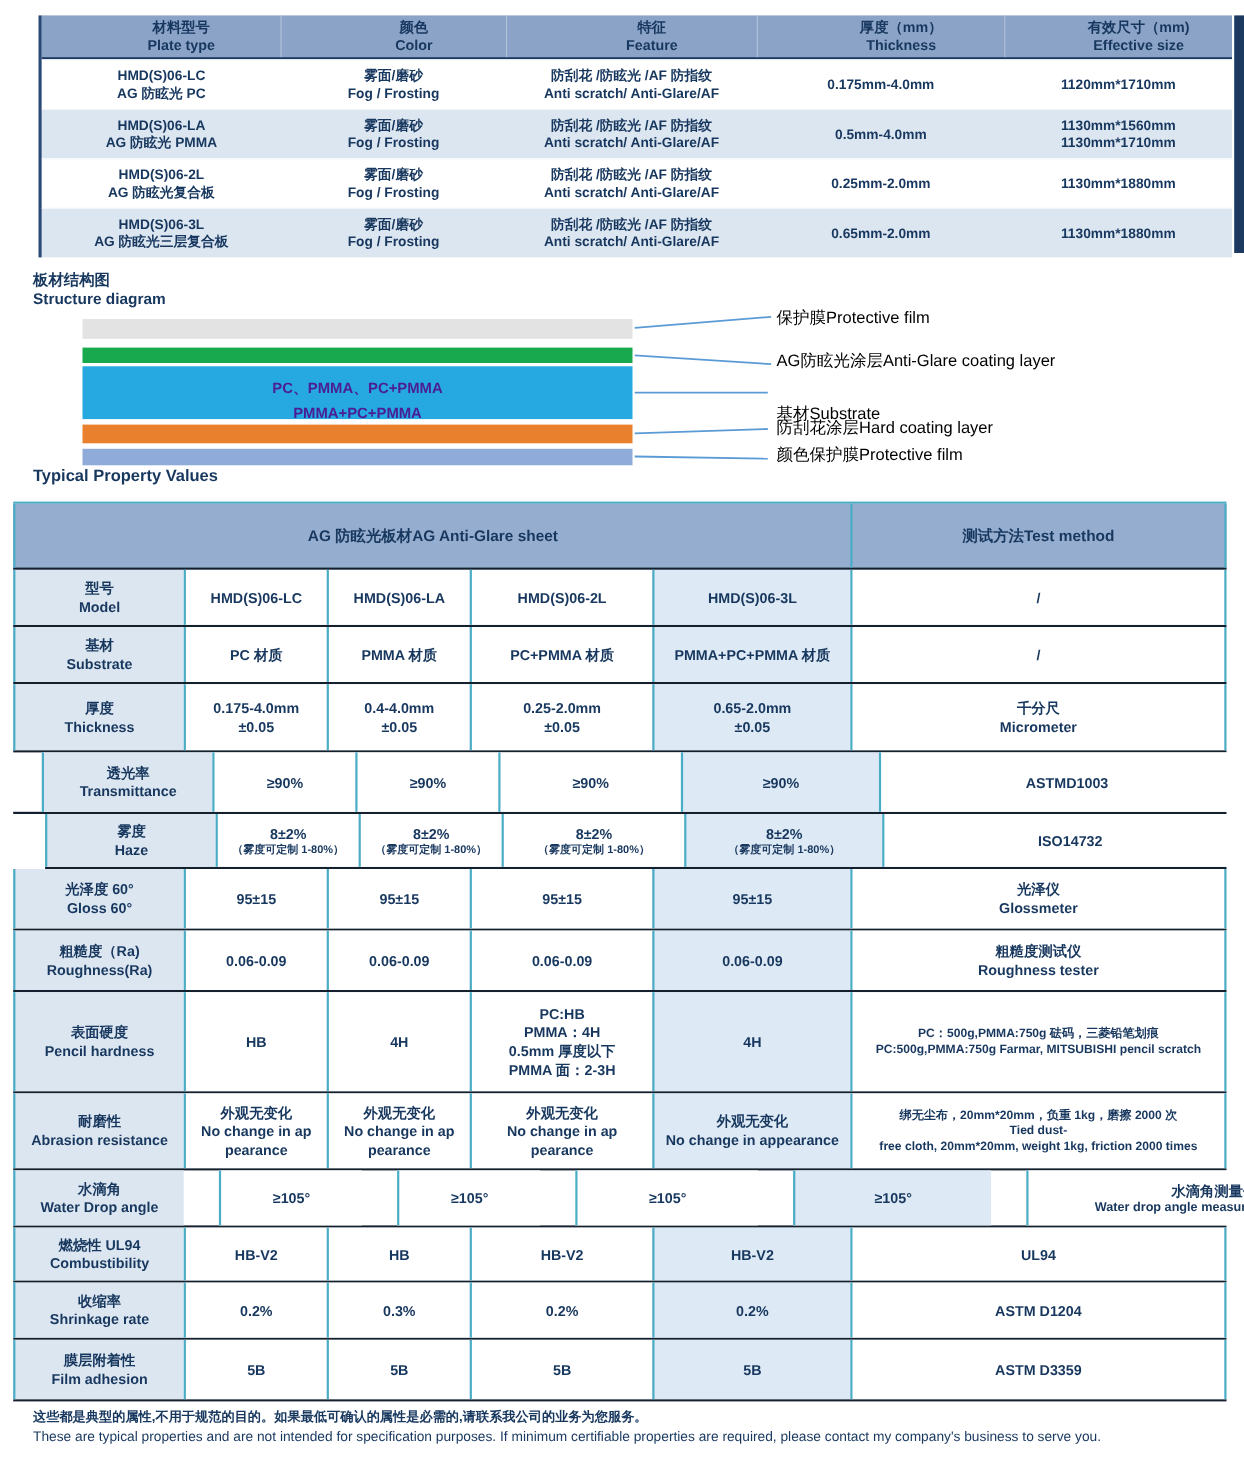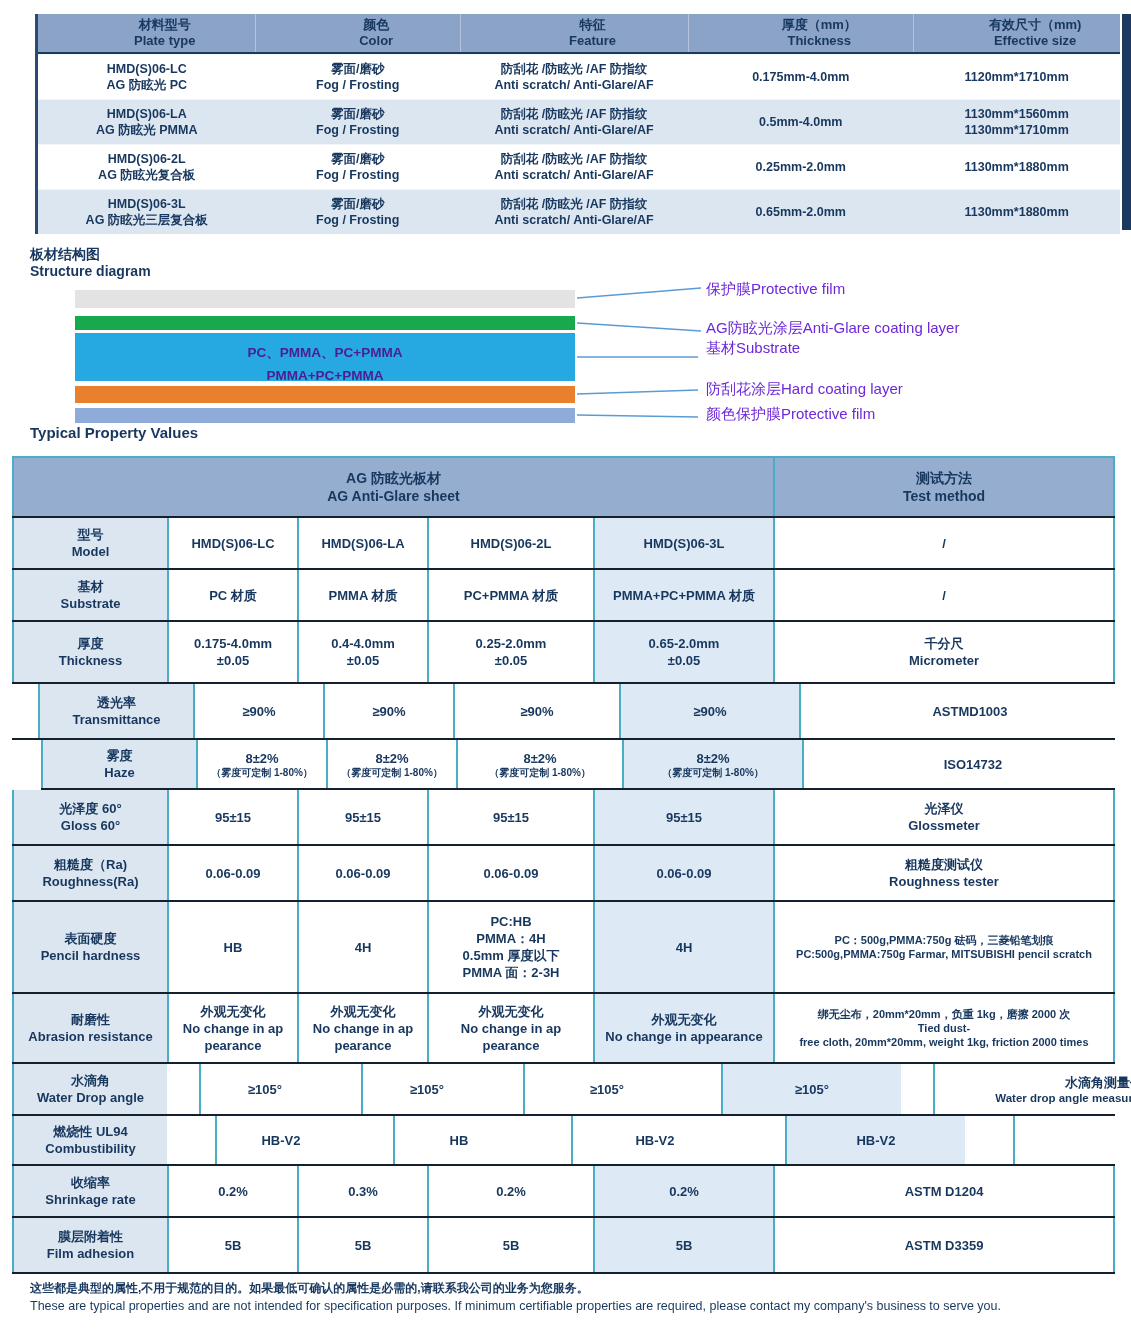--- a/index.html
+++ b/index.html
@@ -22,31 +22,31 @@
   .trow .tcell{display:flex;align-items:center;justify-content:center;text-align:center;
         font-size:12.5px;font-weight:bold;line-height:16px;}
   .strip{position:absolute;right:0;top:14px;width:9px;height:216px;background:#1c3a60;}
 
   
   .sd-title{position:absolute;left:30px;top:246px;font-size:14px;font-weight:bold;line-height:17px;}
   .layer{position:absolute;left:75px;width:500px;}
   .subtext{height:100%;box-sizing:border-box;overflow:hidden;padding-top:8px;
            color:#4c1d95;font-weight:bold;font-size:13.5px;line-height:23px;text-align:center;}
   .slabel{position:absolute;left:706px;transform:translateY(-50%);white-space:nowrap;
-          color:#6d28d9;font-size:15px;}
+          color:#000000;font-size:15px;}
   .leaders{position:absolute;left:0;top:0;pointer-events:none;}
 
   .tpv{position:absolute;left:30px;top:424px;font-size:15px;font-weight:bold;margin:0;}
 
   
   .proptable{position:absolute;left:12px;top:456px;width:1103px;box-sizing:border-box;
              border-top:2px solid #4bacc6;}
   .phead{display:grid;grid-template-columns:761px 342px;height:60px;background:#95adcf;
          border-bottom:2px solid #14202e;box-sizing:border-box;}
-  .phcell{display:flex;flex-direction:column;justify-content:center;align-items:center;
+  .phcell{display:flex;flex-direction:row;justify-content:center;align-items:center;
           box-sizing:border-box;border-left:2px solid #4bacc6;}
   .phcell:last-child{border-right:2px solid #4bacc6;}
   .phcell .zh,.phcell .en{font-size:14px;font-weight:bold;line-height:18px;}
   .prow{display:grid;grid-template-columns:155px 130px 130px 166px 180px 342px;
         border-bottom:2px solid #14202e;}
   .pcell{box-sizing:border-box;border-left:2px solid #4bacc6;display:flex;flex-direction:column;
          justify-content:center;align-items:center;text-align:center;
          font-size:13px;font-weight:bold;line-height:17px;background:#fff;padding:2px 4px;}
   .pcell:last-child{border-right:2px solid #4bacc6;}
   .plabel{background:#dce6f1;}
@@ -139,21 +139,21 @@
   </div>
   <div id="sd-layers">
       <div class="layer" style="top: 290px; height: 18px; background: rgb(227, 227, 227);"></div>
       <div class="slabel" style="top: 289px;">保护膜Protective film</div>
       <div class="layer" style="top: 316px; height: 14px; background: rgb(24, 168, 78);"></div>
       <div class="slabel" style="top: 328px;">AG防眩光涂层Anti-Glare coating layer</div>
       <div class="layer" style="top: 333px; height: 48px; background: rgb(37, 169, 224);">
         <div class="subtext pre">PC、PMMA、PC+PMMA
 PMMA+PC+PMMA</div>
       </div>
-      <div class="slabel" style="top: 348px;">基材Substrate</div>
+      <div class="slabel" style="top: 376px;">基材Substrate</div>
       <div class="layer" style="top: 386px; height: 17px; background: rgb(232, 128, 45);"></div>
       <div class="slabel" style="top: 389px;">防刮花涂层Hard coating layer</div>
       <div class="layer" style="top: 408px; height: 15px; background: rgb(143, 171, 217);"></div>
       <div class="slabel" style="top: 414px;">颜色保护膜Protective film</div>
     </div>
   <svg class="leaders" width="1131" height="1341">
     <g stroke="#5b9bd5" stroke-width="1.6" fill="none">
       <line x1="577" y1="298" x2="701" y2="288"></line>
       <line x1="577" y1="323" x2="701" y2="331"></line>
       <line x1="577" y1="357" x2="698" y2="357"></line>
@@ -332,21 +332,21 @@
           </div>
           <div class="pcell pval pre">≥105°</div>
           <div class="pcell pval pre">≥105°</div>
           <div class="pcell pval pre">≥105°</div>
           <div class="pcell pval c4 pre">≥105°</div>
           <div class="pcell pmethod small-en">
             <div class="zh pre">水滴角测量仪</div>
             <div class="en pre">Water drop angle measuring instrument</div>
           </div>
         </div>
-        <div class="prow" style="height: 48px; gap: 48px;">
+        <div class="prow" style="height: 48px;">
           <div class="pcell plabel">
             <div class="zh">燃烧性 UL94</div>
             <div class="en">Combustibility</div>
           </div>
           <div class="pcell pval pre">HB-V2</div>
           <div class="pcell pval pre">HB</div>
           <div class="pcell pval pre">HB-V2</div>
           <div class="pcell pval c4 pre">HB-V2</div>
           <div class="pcell pmethod">
             <div class="pre">UL94</div>

